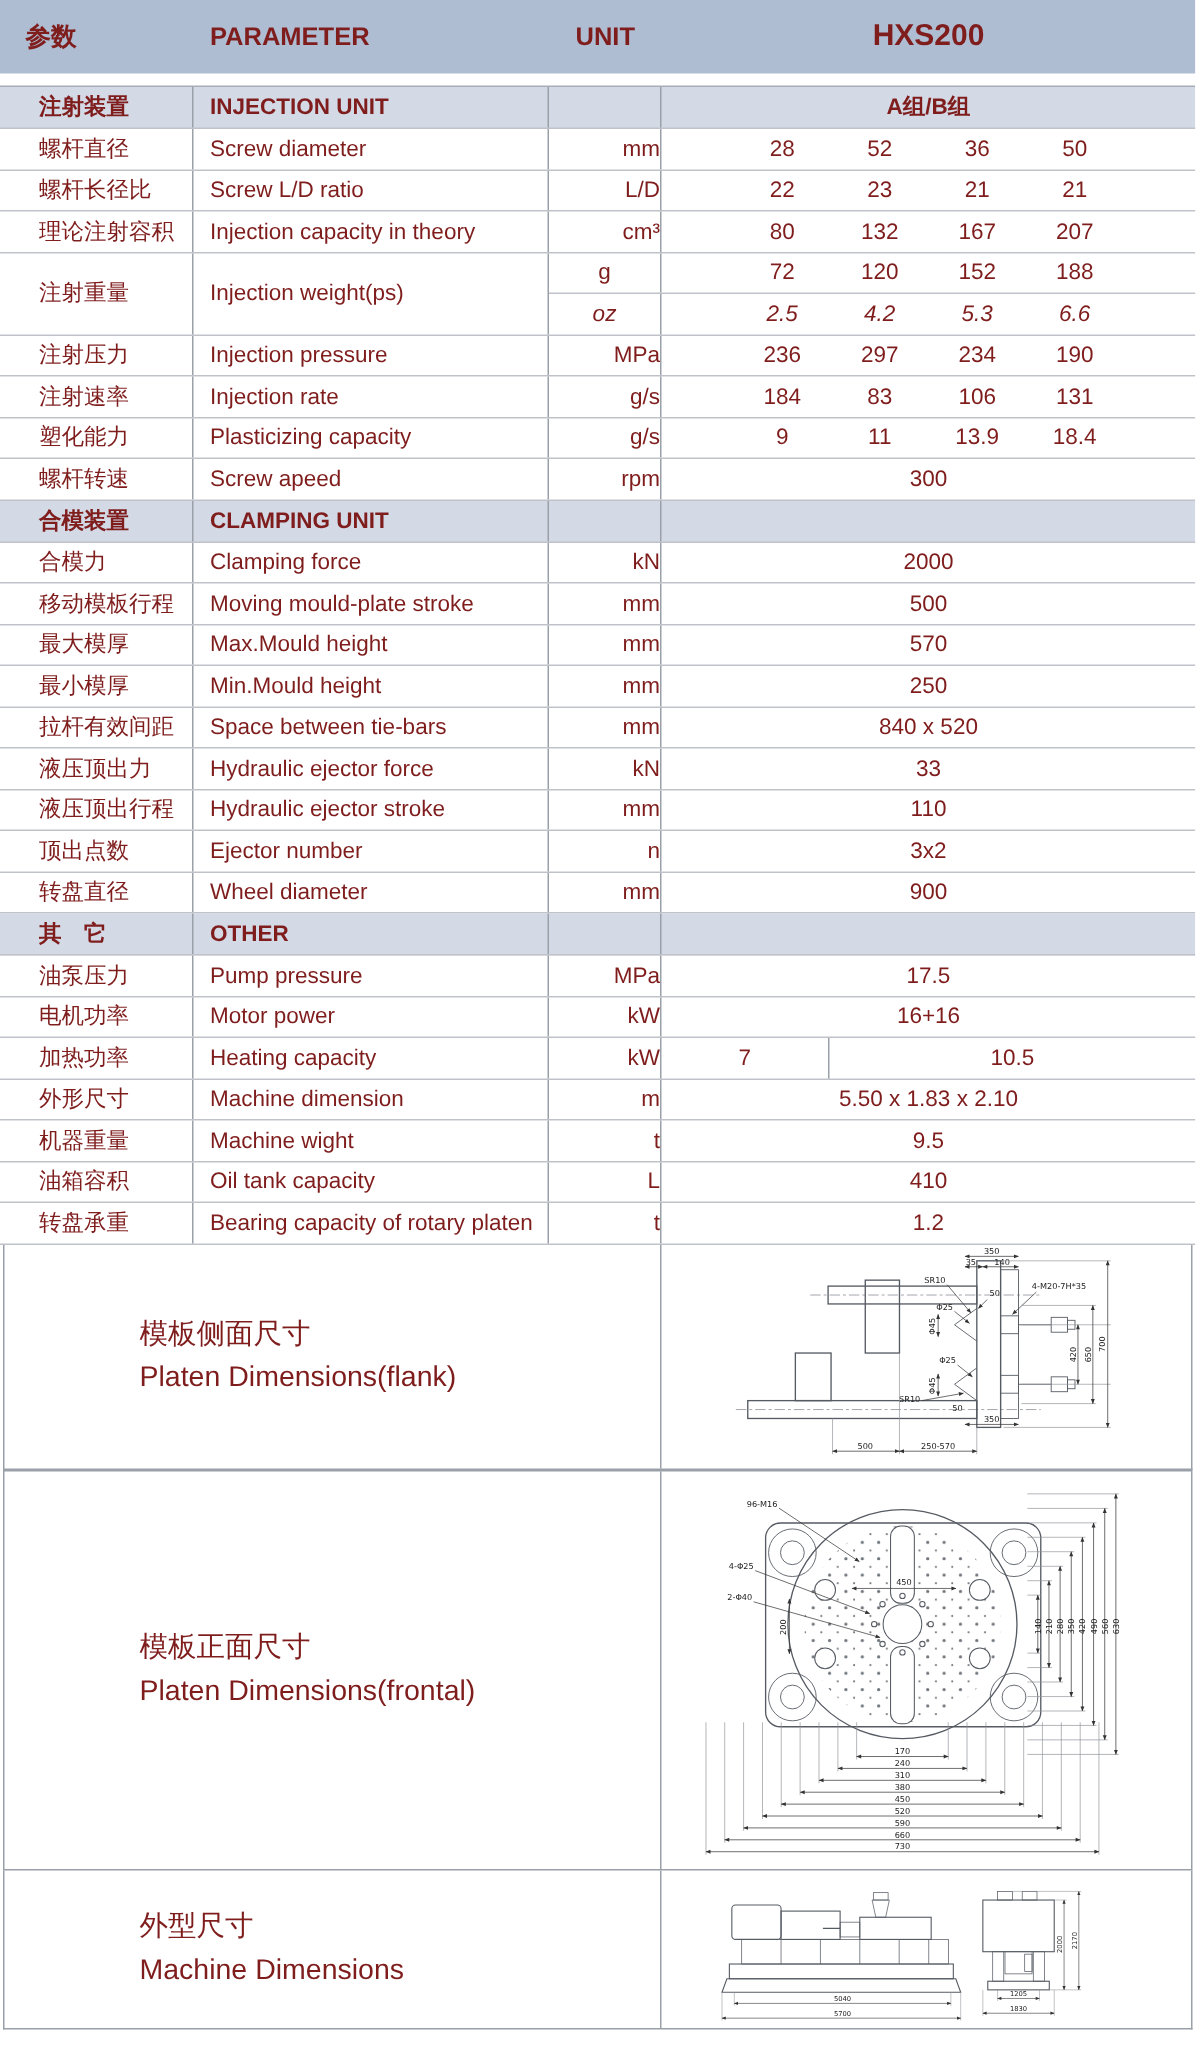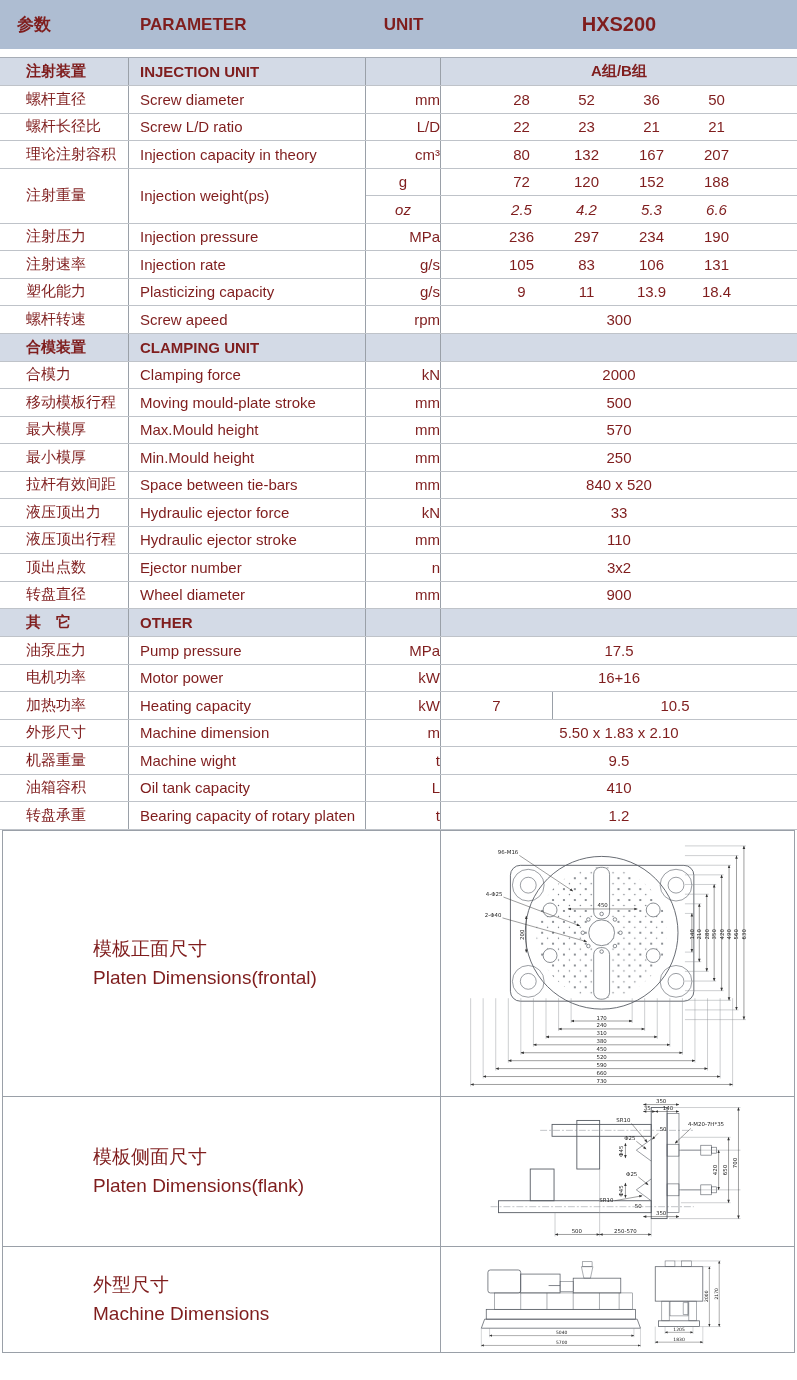--- a/index.html
+++ b/index.html
@@ -199,21 +199,21 @@
           <span>注射速率</span>
         </div>
       <div class="c c2">
           <span>Injection rate</span>
         </div>
       <div class="c c3">
           <span>g/s</span>
         </div>
       <div class="c c4">
           <div class="vals">
-        <span>105</span>
+        <span>184</span>
         <span>83</span>
         <span>106</span>
         <span>131</span>
       </div>
         </div>
     </div>
 
     <div class="trow">
       <div class="c c1">
           <span>塑化能力</span>
@@ -503,141 +503,20 @@
         <path d="M0.5,1 L8,4 L0.5,7 z" fill="#333"></path>
       </marker>
       <pattern id="dots" width="11" height="11" patternUnits="userSpaceOnUse">
         <circle cx="3" cy="3" r="1.1" fill="#70757c"></circle>
         <circle cx="8.5" cy="8.5" r="0.7" fill="#70757c"></circle>
       </pattern>
     </defs>
   </svg>
 
   <div class="diagrams">
-
-    <div class="drow first h-front">
-      <div class="dlabel">
-        <div class="zh">模板正面尺寸</div>
-        <div class="en">Platen Dimensions(frontal)</div>
-      </div>
-      <div class="dfig">
-        <svg viewBox="0 0 356 266">
-          <g>
-            <rect class="ol" x="70" y="34" width="185" height="137" rx="10"></rect>
-            <circle class="ol2" cx="88" cy="54" r="16"></circle>
-            <circle class="ol2" cx="237" cy="54" r="16"></circle>
-            <circle class="ol2" cx="88" cy="151" r="16"></circle>
-            <circle class="ol2" cx="237" cy="151" r="16"></circle>
-            <circle class="ol2" cx="88" cy="54" r="8"></circle>
-            <circle class="ol2" cx="237" cy="54" r="8"></circle>
-            <circle class="ol2" cx="88" cy="151" r="8"></circle>
-            <circle class="ol2" cx="237" cy="151" r="8"></circle>
-            <circle class="ol" cx="162" cy="102" r="77"></circle>
-            <circle cx="162" cy="102" r="66" fill="url(#dots)" stroke="none"></circle>
-            <rect class="wh" x="154" y="36" width="16" height="52" rx="7"></rect>
-            <rect class="wh" x="154" y="117" width="16" height="52" rx="7"></rect>
-            <circle class="wh" cx="162" cy="102" r="13"></circle>
-            <circle class="wh" cx="181" cy="102" r="1.8"></circle>
-            <circle class="wh" cx="175.4" cy="115.4" r="1.8"></circle>
-            <circle class="wh" cx="162" cy="121" r="1.8"></circle>
-            <circle class="wh" cx="148.6" cy="115.4" r="1.8"></circle>
-            <circle class="wh" cx="143" cy="102" r="1.8"></circle>
-            <circle class="wh" cx="148.6" cy="88.6" r="1.8"></circle>
-            <circle class="wh" cx="162" cy="83" r="1.8"></circle>
-            <circle class="wh" cx="175.4" cy="88.6" r="1.8"></circle>
-            <circle class="wh" cx="110" cy="79" r="7"></circle>
-            <circle class="wh" cx="110" cy="125" r="7"></circle>
-            <circle class="wh" cx="214" cy="79" r="7"></circle>
-            <circle class="wh" cx="214" cy="125" r="7"></circle>
-          </g>
-          <g>
-            <text class="dt" x="78" y="23" text-anchor="end">96-M16</text>
-            <line class="dl" x1="79" y1="24" x2="133" y2="60" marker-end="url(#ar)"></line>
-            <text class="dt" x="62" y="65" text-anchor="end">4-Φ25</text>
-            <line class="dl" x1="63" y1="66" x2="140" y2="95" marker-end="url(#ar)"></line>
-            <text class="dt" x="61" y="86" text-anchor="end">2-Φ40</text>
-            <line class="dl" x1="62" y1="87" x2="147" y2="111" marker-end="url(#ar)"></line>
-            <line class="dl" x1="128" y1="78" x2="198" y2="78" marker-start="url(#ar)" marker-end="url(#ar)"></line>
-            <text class="dt" x="163" y="76" text-anchor="middle">450</text>
-            <line class="dl" x1="86" y1="85" x2="86" y2="122" marker-start="url(#ar)" marker-end="url(#ar)"></line>
-            <text class="dt" x="84" y="104" text-anchor="middle" transform="rotate(-90 84 104)">200</text>
-
-            <line class="ext" x1="131.2" y1="168" x2="131.2" y2="193"></line>
-              <line class="ext" x1="192.8" y1="168" x2="192.8" y2="193"></line>
-            <line class="ext" x1="118.6" y1="168" x2="118.6" y2="201"></line>
-              <line class="ext" x1="205.4" y1="168" x2="205.4" y2="201"></line>
-            <line class="ext" x1="105.9" y1="168" x2="105.9" y2="209"></line>
-              <line class="ext" x1="218.1" y1="168" x2="218.1" y2="209"></line>
-            <line class="ext" x1="93.2" y1="168" x2="93.2" y2="217"></line>
-              <line class="ext" x1="230.8" y1="168" x2="230.8" y2="217"></line>
-            <line class="ext" x1="80.5" y1="168" x2="80.5" y2="225"></line>
-              <line class="ext" x1="243.5" y1="168" x2="243.5" y2="225"></line>
-            <line class="ext" x1="67.9" y1="168" x2="67.9" y2="233"></line>
-              <line class="ext" x1="256.1" y1="168" x2="256.1" y2="233"></line>
-            <line class="ext" x1="55.2" y1="168" x2="55.2" y2="241"></line>
-              <line class="ext" x1="268.8" y1="168" x2="268.8" y2="241"></line>
-            <line class="ext" x1="42.5" y1="168" x2="42.5" y2="249"></line>
-              <line class="ext" x1="281.5" y1="168" x2="281.5" y2="249"></line>
-            <line class="ext" x1="29.9" y1="168" x2="29.9" y2="257"></line>
-              <line class="ext" x1="294.1" y1="168" x2="294.1" y2="257"></line>
-            <line class="dl" x1="131.2" y1="191" x2="192.8" y2="191" marker-start="url(#ar)" marker-end="url(#ar)"></line>
-            <text class="dt" x="162" y="189.5" text-anchor="middle">170</text>
-            <line class="dl" x1="118.6" y1="199" x2="205.4" y2="199" marker-start="url(#ar)" marker-end="url(#ar)"></line>
-            <text class="dt" x="162" y="197.5" text-anchor="middle">240</text>
-            <line class="dl" x1="105.9" y1="207" x2="218.1" y2="207" marker-start="url(#ar)" marker-end="url(#ar)"></line>
-            <text class="dt" x="162" y="205.5" text-anchor="middle">310</text>
-            <line class="dl" x1="93.2" y1="215" x2="230.8" y2="215" marker-start="url(#ar)" marker-end="url(#ar)"></line>
-            <text class="dt" x="162" y="213.5" text-anchor="middle">380</text>
-            <line class="dl" x1="80.5" y1="223" x2="243.5" y2="223" marker-start="url(#ar)" marker-end="url(#ar)"></line>
-            <text class="dt" x="162" y="221.5" text-anchor="middle">450</text>
-            <line class="dl" x1="67.9" y1="231" x2="256.1" y2="231" marker-start="url(#ar)" marker-end="url(#ar)"></line>
-            <text class="dt" x="162" y="229.5" text-anchor="middle">520</text>
-            <line class="dl" x1="55.2" y1="239" x2="268.8" y2="239" marker-start="url(#ar)" marker-end="url(#ar)"></line>
-            <text class="dt" x="162" y="237.5" text-anchor="middle">590</text>
-            <line class="dl" x1="42.5" y1="247" x2="281.5" y2="247" marker-start="url(#ar)" marker-end="url(#ar)"></line>
-            <text class="dt" x="162" y="245.5" text-anchor="middle">660</text>
-            <line class="dl" x1="29.9" y1="255" x2="294.1" y2="255" marker-start="url(#ar)" marker-end="url(#ar)"></line>
-            <text class="dt" x="162" y="253.5" text-anchor="middle">730</text>
-
-            <line class="ext" x1="246" y1="82.5" x2="255" y2="82.5"></line>
-              <line class="ext" x1="246" y1="121.5" x2="255" y2="121.5"></line>
-            <line class="ext" x1="246" y1="72.8" x2="262.5" y2="72.8"></line>
-              <line class="ext" x1="246" y1="131.2" x2="262.5" y2="131.2"></line>
-            <line class="ext" x1="246" y1="63.1" x2="270" y2="63.1"></line>
-              <line class="ext" x1="246" y1="140.9" x2="270" y2="140.9"></line>
-            <line class="ext" x1="246" y1="53.3" x2="277.5" y2="53.3"></line>
-              <line class="ext" x1="246" y1="150.7" x2="277.5" y2="150.7"></line>
-            <line class="ext" x1="246" y1="43.6" x2="285" y2="43.6"></line>
-              <line class="ext" x1="246" y1="160.4" x2="285" y2="160.4"></line>
-            <line class="ext" x1="246" y1="33.9" x2="292.5" y2="33.9"></line>
-              <line class="ext" x1="246" y1="170.1" x2="292.5" y2="170.1"></line>
-            <line class="ext" x1="246" y1="24.2" x2="300" y2="24.2"></line>
-              <line class="ext" x1="246" y1="179.8" x2="300" y2="179.8"></line>
-            <line class="ext" x1="246" y1="14.4" x2="307.5" y2="14.4"></line>
-              <line class="ext" x1="246" y1="189.6" x2="307.5" y2="189.6"></line>
-            <line class="dl" x1="253" y1="82.5" x2="253" y2="121.5" marker-start="url(#ar)" marker-end="url(#ar)"></line>
-            <text class="dt" x="255" y="103.5" text-anchor="middle" transform="rotate(-90 255 103.5)">140</text>
-            <line class="dl" x1="260.5" y1="72.8" x2="260.5" y2="131.2" marker-start="url(#ar)" marker-end="url(#ar)"></line>
-            <text class="dt" x="262.5" y="103.5" text-anchor="middle" transform="rotate(-90 262.5 103.5)">210</text>
-            <line class="dl" x1="268" y1="63.1" x2="268" y2="140.9" marker-start="url(#ar)" marker-end="url(#ar)"></line>
-            <text class="dt" x="270" y="103.5" text-anchor="middle" transform="rotate(-90 270 103.5)">280</text>
-            <line class="dl" x1="275.5" y1="53.3" x2="275.5" y2="150.7" marker-start="url(#ar)" marker-end="url(#ar)"></line>
-            <text class="dt" x="277.5" y="103.5" text-anchor="middle" transform="rotate(-90 277.5 103.5)">350</text>
-            <line class="dl" x1="283" y1="43.6" x2="283" y2="160.4" marker-start="url(#ar)" marker-end="url(#ar)"></line>
-            <text class="dt" x="285" y="103.5" text-anchor="middle" transform="rotate(-90 285 103.5)">420</text>
-            <line class="dl" x1="290.5" y1="33.9" x2="290.5" y2="170.1" marker-start="url(#ar)" marker-end="url(#ar)"></line>
-            <text class="dt" x="292.5" y="103.5" text-anchor="middle" transform="rotate(-90 292.5 103.5)">490</text>
-            <line class="dl" x1="298" y1="24.2" x2="298" y2="179.8" marker-start="url(#ar)" marker-end="url(#ar)"></line>
-            <text class="dt" x="300" y="103.5" text-anchor="middle" transform="rotate(-90 300 103.5)">560</text>
-            <line class="dl" x1="305.5" y1="14.4" x2="305.5" y2="189.6" marker-start="url(#ar)" marker-end="url(#ar)"></line>
-            <text class="dt" x="307.5" y="103.5" text-anchor="middle" transform="rotate(-90 307.5 103.5)">630</text>
-          </g>
-        </svg>
-      </div>
-    </div>
 
     <div class="drow h-flank">
       <div class="dlabel">
         <div class="zh">模板侧面尺寸</div>
         <div class="en">Platen Dimensions(flank)</div>
       </div>
       <div class="dfig">
         <svg viewBox="0 0 356 149">
           <g>
             <line class="cl" x1="100" y1="33" x2="255" y2="33"></line>
@@ -702,20 +581,141 @@
             <line class="ext" x1="212" y1="122" x2="212" y2="140"></line>
             <line class="dl" x1="115" y1="138" x2="160" y2="138" marker-start="url(#ar)" marker-end="url(#ar)"></line>
             <text class="dt" x="137" y="136.5" text-anchor="middle">500</text>
             <line class="dl" x1="160" y1="138" x2="212" y2="138" marker-start="url(#ar)" marker-end="url(#ar)"></line>
             <text class="dt" x="186" y="136.5" text-anchor="middle">250-570</text>
           </g>
         </svg>
       </div>
     </div>
 
+    <div class="drow first h-front">
+      <div class="dlabel">
+        <div class="zh">模板正面尺寸</div>
+        <div class="en">Platen Dimensions(frontal)</div>
+      </div>
+      <div class="dfig">
+        <svg viewBox="0 0 356 266">
+          <g>
+            <rect class="ol" x="70" y="34" width="185" height="137" rx="10"></rect>
+            <circle class="ol2" cx="88" cy="54" r="16"></circle>
+            <circle class="ol2" cx="237" cy="54" r="16"></circle>
+            <circle class="ol2" cx="88" cy="151" r="16"></circle>
+            <circle class="ol2" cx="237" cy="151" r="16"></circle>
+            <circle class="ol2" cx="88" cy="54" r="8"></circle>
+            <circle class="ol2" cx="237" cy="54" r="8"></circle>
+            <circle class="ol2" cx="88" cy="151" r="8"></circle>
+            <circle class="ol2" cx="237" cy="151" r="8"></circle>
+            <circle class="ol" cx="162" cy="102" r="77"></circle>
+            <circle cx="162" cy="102" r="66" fill="url(#dots)" stroke="none"></circle>
+            <rect class="wh" x="154" y="36" width="16" height="52" rx="7"></rect>
+            <rect class="wh" x="154" y="117" width="16" height="52" rx="7"></rect>
+            <circle class="wh" cx="162" cy="102" r="13"></circle>
+            <circle class="wh" cx="181" cy="102" r="1.8"></circle>
+            <circle class="wh" cx="175.4" cy="115.4" r="1.8"></circle>
+            <circle class="wh" cx="162" cy="121" r="1.8"></circle>
+            <circle class="wh" cx="148.6" cy="115.4" r="1.8"></circle>
+            <circle class="wh" cx="143" cy="102" r="1.8"></circle>
+            <circle class="wh" cx="148.6" cy="88.6" r="1.8"></circle>
+            <circle class="wh" cx="162" cy="83" r="1.8"></circle>
+            <circle class="wh" cx="175.4" cy="88.6" r="1.8"></circle>
+            <circle class="wh" cx="110" cy="79" r="7"></circle>
+            <circle class="wh" cx="110" cy="125" r="7"></circle>
+            <circle class="wh" cx="214" cy="79" r="7"></circle>
+            <circle class="wh" cx="214" cy="125" r="7"></circle>
+          </g>
+          <g>
+            <text class="dt" x="78" y="23" text-anchor="end">96-M16</text>
+            <line class="dl" x1="79" y1="24" x2="133" y2="60" marker-end="url(#ar)"></line>
+            <text class="dt" x="62" y="65" text-anchor="end">4-Φ25</text>
+            <line class="dl" x1="63" y1="66" x2="140" y2="95" marker-end="url(#ar)"></line>
+            <text class="dt" x="61" y="86" text-anchor="end">2-Φ40</text>
+            <line class="dl" x1="62" y1="87" x2="147" y2="111" marker-end="url(#ar)"></line>
+            <line class="dl" x1="128" y1="78" x2="198" y2="78" marker-start="url(#ar)" marker-end="url(#ar)"></line>
+            <text class="dt" x="163" y="76" text-anchor="middle">450</text>
+            <line class="dl" x1="86" y1="85" x2="86" y2="122" marker-start="url(#ar)" marker-end="url(#ar)"></line>
+            <text class="dt" x="84" y="104" text-anchor="middle" transform="rotate(-90 84 104)">200</text>
+
+            <line class="ext" x1="131.2" y1="168" x2="131.2" y2="193"></line>
+              <line class="ext" x1="192.8" y1="168" x2="192.8" y2="193"></line>
+            <line class="ext" x1="118.6" y1="168" x2="118.6" y2="201"></line>
+              <line class="ext" x1="205.4" y1="168" x2="205.4" y2="201"></line>
+            <line class="ext" x1="105.9" y1="168" x2="105.9" y2="209"></line>
+              <line class="ext" x1="218.1" y1="168" x2="218.1" y2="209"></line>
+            <line class="ext" x1="93.2" y1="168" x2="93.2" y2="217"></line>
+              <line class="ext" x1="230.8" y1="168" x2="230.8" y2="217"></line>
+            <line class="ext" x1="80.5" y1="168" x2="80.5" y2="225"></line>
+              <line class="ext" x1="243.5" y1="168" x2="243.5" y2="225"></line>
+            <line class="ext" x1="67.9" y1="168" x2="67.9" y2="233"></line>
+              <line class="ext" x1="256.1" y1="168" x2="256.1" y2="233"></line>
+            <line class="ext" x1="55.2" y1="168" x2="55.2" y2="241"></line>
+              <line class="ext" x1="268.8" y1="168" x2="268.8" y2="241"></line>
+            <line class="ext" x1="42.5" y1="168" x2="42.5" y2="249"></line>
+              <line class="ext" x1="281.5" y1="168" x2="281.5" y2="249"></line>
+            <line class="ext" x1="29.9" y1="168" x2="29.9" y2="257"></line>
+              <line class="ext" x1="294.1" y1="168" x2="294.1" y2="257"></line>
+            <line class="dl" x1="131.2" y1="191" x2="192.8" y2="191" marker-start="url(#ar)" marker-end="url(#ar)"></line>
+            <text class="dt" x="162" y="189.5" text-anchor="middle">170</text>
+            <line class="dl" x1="118.6" y1="199" x2="205.4" y2="199" marker-start="url(#ar)" marker-end="url(#ar)"></line>
+            <text class="dt" x="162" y="197.5" text-anchor="middle">240</text>
+            <line class="dl" x1="105.9" y1="207" x2="218.1" y2="207" marker-start="url(#ar)" marker-end="url(#ar)"></line>
+            <text class="dt" x="162" y="205.5" text-anchor="middle">310</text>
+            <line class="dl" x1="93.2" y1="215" x2="230.8" y2="215" marker-start="url(#ar)" marker-end="url(#ar)"></line>
+            <text class="dt" x="162" y="213.5" text-anchor="middle">380</text>
+            <line class="dl" x1="80.5" y1="223" x2="243.5" y2="223" marker-start="url(#ar)" marker-end="url(#ar)"></line>
+            <text class="dt" x="162" y="221.5" text-anchor="middle">450</text>
+            <line class="dl" x1="67.9" y1="231" x2="256.1" y2="231" marker-start="url(#ar)" marker-end="url(#ar)"></line>
+            <text class="dt" x="162" y="229.5" text-anchor="middle">520</text>
+            <line class="dl" x1="55.2" y1="239" x2="268.8" y2="239" marker-start="url(#ar)" marker-end="url(#ar)"></line>
+            <text class="dt" x="162" y="237.5" text-anchor="middle">590</text>
+            <line class="dl" x1="42.5" y1="247" x2="281.5" y2="247" marker-start="url(#ar)" marker-end="url(#ar)"></line>
+            <text class="dt" x="162" y="245.5" text-anchor="middle">660</text>
+            <line class="dl" x1="29.9" y1="255" x2="294.1" y2="255" marker-start="url(#ar)" marker-end="url(#ar)"></line>
+            <text class="dt" x="162" y="253.5" text-anchor="middle">730</text>
+
+            <line class="ext" x1="246" y1="82.5" x2="255" y2="82.5"></line>
+              <line class="ext" x1="246" y1="121.5" x2="255" y2="121.5"></line>
+            <line class="ext" x1="246" y1="72.8" x2="262.5" y2="72.8"></line>
+              <line class="ext" x1="246" y1="131.2" x2="262.5" y2="131.2"></line>
+            <line class="ext" x1="246" y1="63.1" x2="270" y2="63.1"></line>
+              <line class="ext" x1="246" y1="140.9" x2="270" y2="140.9"></line>
+            <line class="ext" x1="246" y1="53.3" x2="277.5" y2="53.3"></line>
+              <line class="ext" x1="246" y1="150.7" x2="277.5" y2="150.7"></line>
+            <line class="ext" x1="246" y1="43.6" x2="285" y2="43.6"></line>
+              <line class="ext" x1="246" y1="160.4" x2="285" y2="160.4"></line>
+            <line class="ext" x1="246" y1="33.9" x2="292.5" y2="33.9"></line>
+              <line class="ext" x1="246" y1="170.1" x2="292.5" y2="170.1"></line>
+            <line class="ext" x1="246" y1="24.2" x2="300" y2="24.2"></line>
+              <line class="ext" x1="246" y1="179.8" x2="300" y2="179.8"></line>
+            <line class="ext" x1="246" y1="14.4" x2="307.5" y2="14.4"></line>
+              <line class="ext" x1="246" y1="189.6" x2="307.5" y2="189.6"></line>
+            <line class="dl" x1="253" y1="82.5" x2="253" y2="121.5" marker-start="url(#ar)" marker-end="url(#ar)"></line>
+            <text class="dt" x="255" y="103.5" text-anchor="middle" transform="rotate(-90 255 103.5)">140</text>
+            <line class="dl" x1="260.5" y1="72.8" x2="260.5" y2="131.2" marker-start="url(#ar)" marker-end="url(#ar)"></line>
+            <text class="dt" x="262.5" y="103.5" text-anchor="middle" transform="rotate(-90 262.5 103.5)">210</text>
+            <line class="dl" x1="268" y1="63.1" x2="268" y2="140.9" marker-start="url(#ar)" marker-end="url(#ar)"></line>
+            <text class="dt" x="270" y="103.5" text-anchor="middle" transform="rotate(-90 270 103.5)">280</text>
+            <line class="dl" x1="275.5" y1="53.3" x2="275.5" y2="150.7" marker-start="url(#ar)" marker-end="url(#ar)"></line>
+            <text class="dt" x="277.5" y="103.5" text-anchor="middle" transform="rotate(-90 277.5 103.5)">350</text>
+            <line class="dl" x1="283" y1="43.6" x2="283" y2="160.4" marker-start="url(#ar)" marker-end="url(#ar)"></line>
+            <text class="dt" x="285" y="103.5" text-anchor="middle" transform="rotate(-90 285 103.5)">420</text>
+            <line class="dl" x1="290.5" y1="33.9" x2="290.5" y2="170.1" marker-start="url(#ar)" marker-end="url(#ar)"></line>
+            <text class="dt" x="292.5" y="103.5" text-anchor="middle" transform="rotate(-90 292.5 103.5)">490</text>
+            <line class="dl" x1="298" y1="24.2" x2="298" y2="179.8" marker-start="url(#ar)" marker-end="url(#ar)"></line>
+            <text class="dt" x="300" y="103.5" text-anchor="middle" transform="rotate(-90 300 103.5)">560</text>
+            <line class="dl" x1="305.5" y1="14.4" x2="305.5" y2="189.6" marker-start="url(#ar)" marker-end="url(#ar)"></line>
+            <text class="dt" x="307.5" y="103.5" text-anchor="middle" transform="rotate(-90 307.5 103.5)">630</text>
+          </g>
+        </svg>
+      </div>
+    </div>
+
     <div class="drow h-mach">
       <div class="dlabel">
         <div class="zh">外型尺寸</div>
         <div class="en">Machine Dimensions</div>
       </div>
       <div class="dfig">
         <svg viewBox="0 0 356 128">
           <g>
             <path class="ol" d="M16,88 L202,88 L206,99 L12,99 z"></path>
             <rect class="ol" x="18" y="76" width="182" height="12"></rect>

